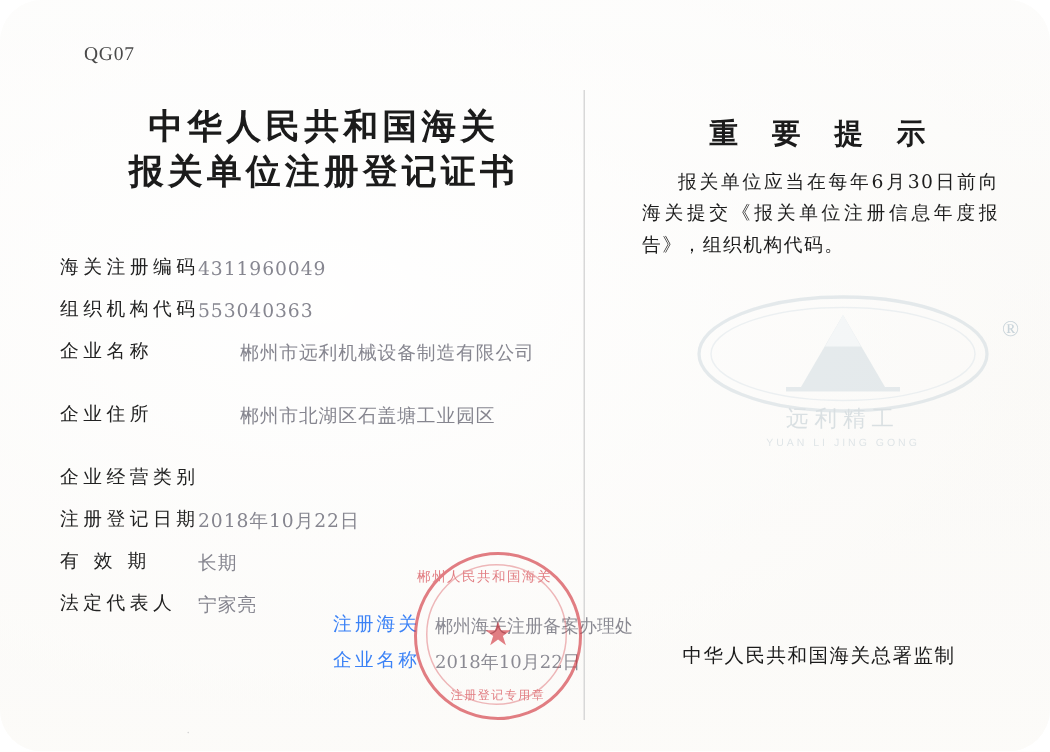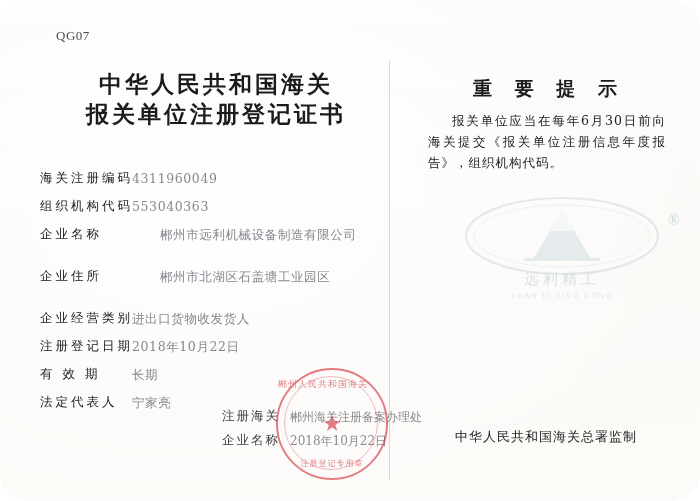--- a/index.html
+++ b/index.html
@@ -111,21 +111,21 @@
   .issue-row {
     position: relative;
     height: 24px;
   }
   .issue-label {
     position: absolute;
     left: 0;
     top: 0;
     font-family: "DejaVu Serif", serif;
     font-size: 12.5px;
-    color: #404040;
+    color: #3b82f6;
     letter-spacing: 2px;
     white-space: nowrap;
   }
   .issue-value {
     position: absolute;
     left: 68px;
     top: 1px;
     font-family: "DejaVu Serif", serif;
     font-size: 12px;
     color: #6f6f7a;
@@ -300,21 +300,20 @@
       <span class="field-value centered">郴州市远利机械设备制造有限公司</span>
     </div>
     <div class="gap-row"></div>
     <div class="field-row">
       <span class="field-label">企业住所</span>
       <span class="field-value centered">郴州市北湖区石盖塘工业园区</span>
     </div>
     <div class="gap-row"></div>
     <div class="field-row">
       <span class="field-label">企业经营类别</span>
-      <span class="field-value">进出口货物收发货人</span>
     </div>
     <div class="field-row">
       <span class="field-label">注册登记日期</span>
       <span class="field-value">2018年10月22日</span>
     </div>
     <div class="field-row">
       <span class="field-label">有 效 期</span>
       <span class="field-value">长期</span>
     </div>
     <div class="field-row">

